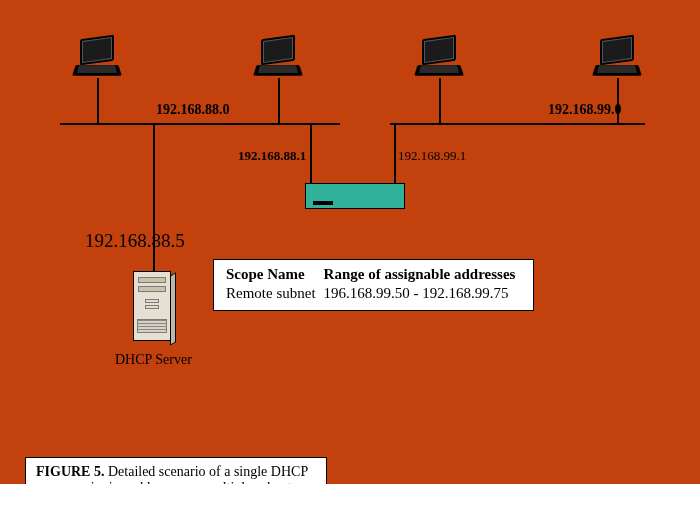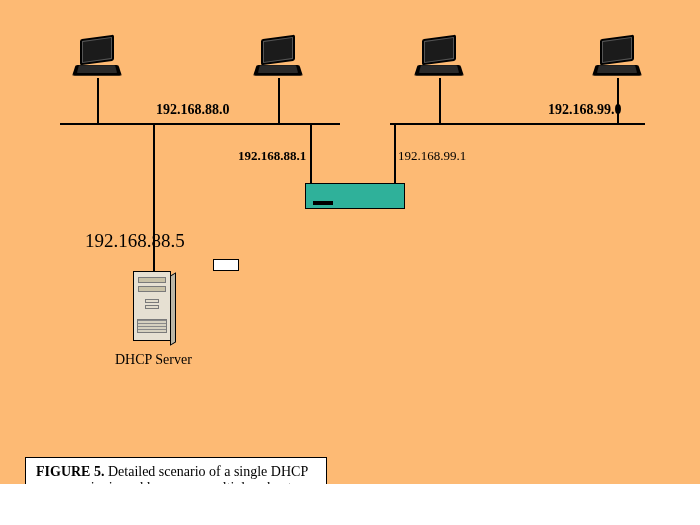--- a/index.html
+++ b/index.html
@@ -7,21 +7,21 @@
     padding: 0;
     background: #ffffff;
     font-family: "Times New Roman", Times, serif;
     font-size: 14px;
     color: #000000;
   }
   #canvas {
     position: relative;
     width: 700px;
     height: 484px;
-    background: #fdba74;
+    background: #c2410c;
     overflow: hidden;
   }
   .label {
     position: absolute;
     white-space: nowrap;
     font-size: 14px;
   }
   .bold { font-weight: bold; }
   
   .laptop {
@@ -244,20 +244,28 @@
     <div class="bay" style="top:15px;"></div>
     <div class="btn" style="top:28px;"></div>
     <div class="btn" style="top:34px;"></div>
     <div class="vent" style="top:48px;"></div>
   </div>
   <div class="label" style="left:115px; top:352px; font-size:14px;">DHCP Server</div>
 
   <div id="scope-box" style="left:213px; top:259px;">
     <table>
       <tbody>
+          <tr>
+        <td class="hdr">Scope Name</td>
+        <td class="hdr">Range of assignable addresses</td>
+      </tr>
+      <tr>
+        <td>Remote subnet</td>
+        <td>196.168.99.50 - 192.168.99.75</td>
+      </tr>
     </tbody>
       </table>
   </div>
 
   <div id="figure-box" style="left:25px; top:436px;">
     <span class="bold">FIGURE 5.</span><span> Detailed scenario of a single DHCP server assigning addresses on multiple subnets.</span>
   </div>
 
 </div>
 

